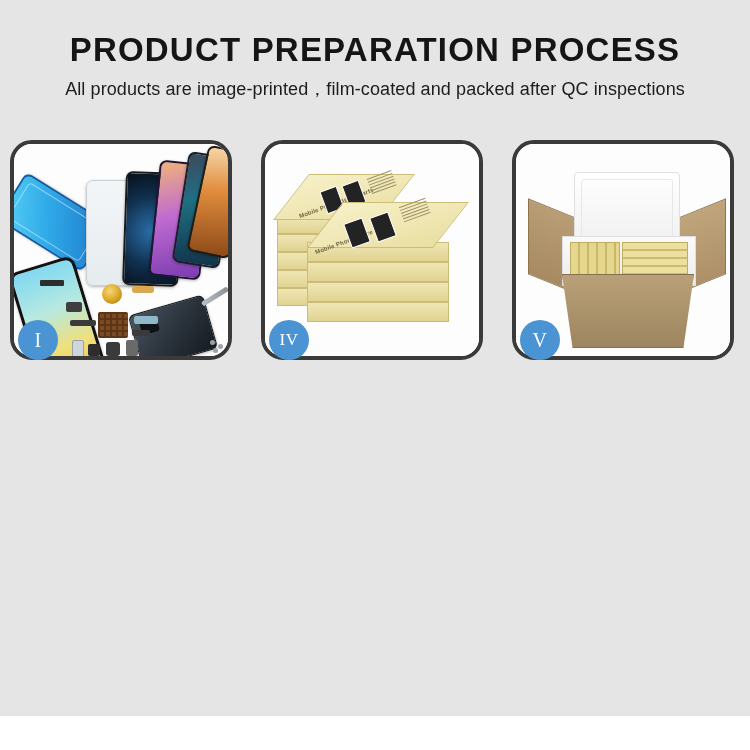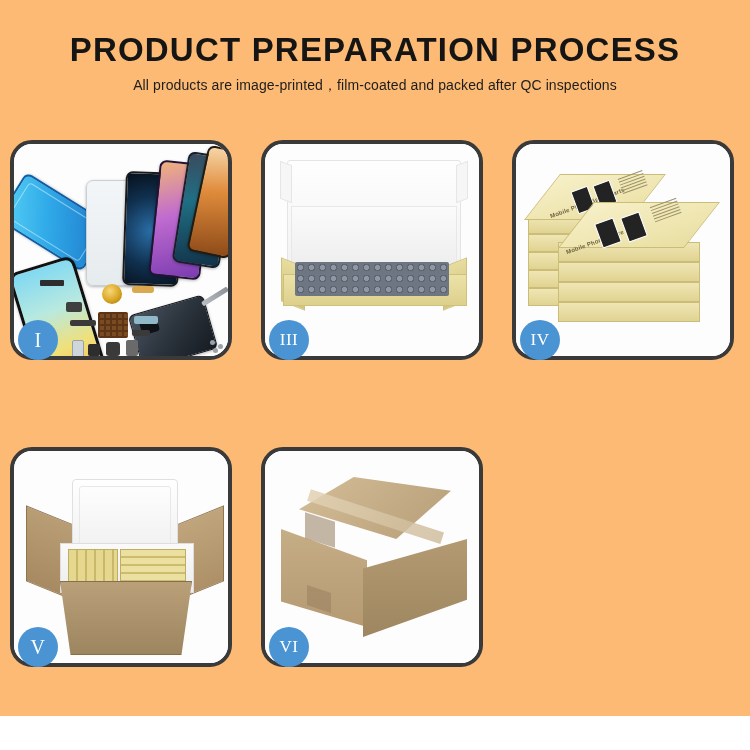--- a/index.html
+++ b/index.html
@@ -12,40 +12,40 @@
     width: 750px;
     height: 750px;
     overflow: hidden;
     font-family: "Liberation Sans", sans-serif;
     color: #111;
   }
   .page {
     position: relative;
     width: 750px;
     height: 716px;
-    background: #fdba74;
+    background: #e5e5e5;
     box-sizing: border-box;
   }
 
   
   .header {
     padding-top: 33px;
     text-align: center;
   }
   .title {
     font-size: 33px;
     font-weight: bold;
     letter-spacing: 1.2px;
     color: #151515;
     line-height: 1.05;
     white-space: nowrap;
   }
   .subtitle {
     margin-top: 9px;
-    font-size: 14px;
+    font-size: 18px;
     color: #1d1d1d;
     letter-spacing: .1px;
     white-space: nowrap;
   }
 
   
   .grid {
     position: absolute;
     left: 10px;
     top: 140px;
@@ -428,35 +428,20 @@
               <span></span>
               <span></span>
               <span></span>
             </div>
         </div>
       </div>
       <div class="badge b1">I</div>
     </div>
 
 
-    <div class="panel">
-      <div class="panel-clip">
-        <div class="scene">
-          <div class="lidpanel"></div>
-          <div class="foam"></div>
-          <div class="boxtray">
-            <div class="tray-lcap"></div>
-            <div class="tray-rcap"></div>
-            <div class="tray-front"></div>
-          </div>
-          <div class="bubbles"></div>
-        </div>
-      </div>
-      <div class="badge b3">III</div>
-    </div>
 
     <div class="panel">
       <div class="panel-clip">
         <div class="scene">
           <div class="stack">
 
             <div class="sbox" style="left:4px;  top:58px;  width:96px; height:16px;"></div>
             <div class="sbox" style="left:4px;  top:76px;  width:96px; height:16px;"></div>
             <div class="sbox" style="left:4px;  top:94px;  width:96px; height:16px;"></div>
             <div class="sbox" style="left:4px;  top:112px; width:96px; height:16px;"></div>
@@ -508,30 +493,15 @@
             <div class="foambox"></div>
             <div class="ybundle-v"></div>
             <div class="ybundle-h"></div>
             <div class="carton-body"></div>
           </div>
         </div>
       </div>
       <div class="badge b5">V</div>
     </div>
 
-    <div class="panel">
-      <div class="panel-clip">
-        <div class="scene">
-          <div class="kraft">
-            <div class="k-top"></div>
-            <div class="k-tape"></div>
-            <div class="k-left"></div>
-            <div class="k-right"></div>
-            <div class="k-seam"></div>
-            <div class="k-seam2"></div>
-          </div>
-        </div>
-      </div>
-      <div class="badge b6">VI</div>
-    </div>
 
   </div>
 </div>
 
 </body></html>

